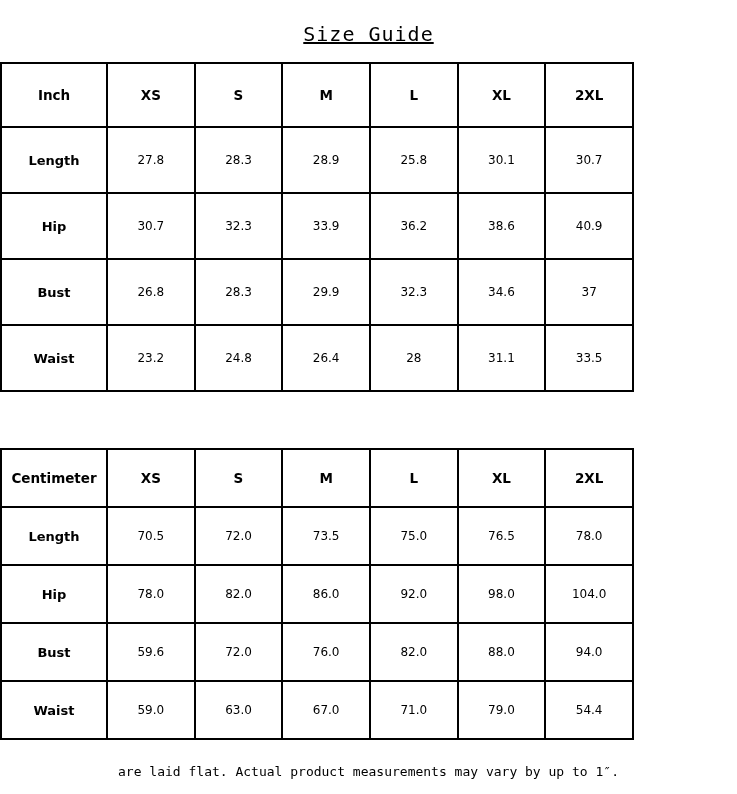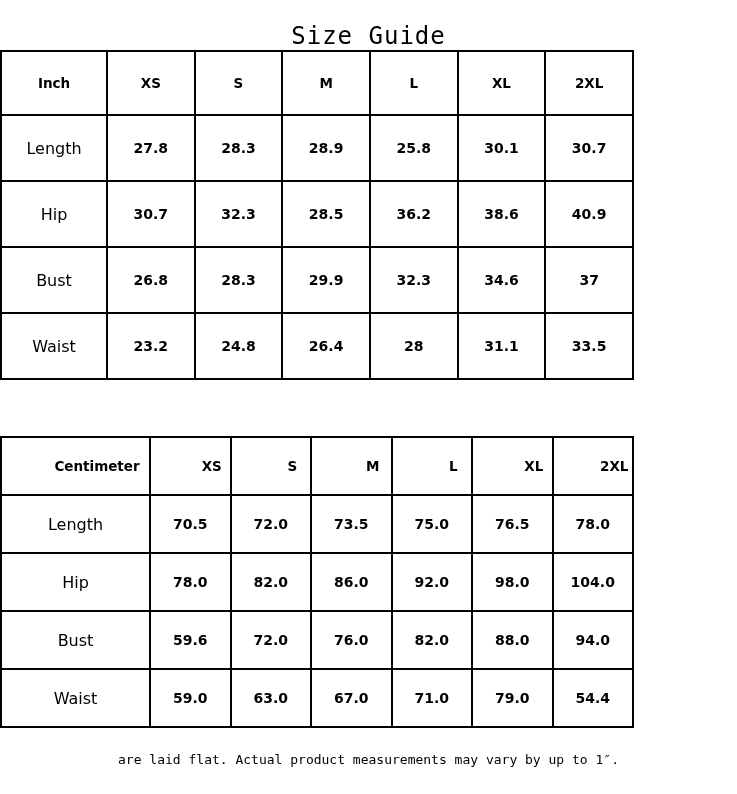--- a/index.html
+++ b/index.html
@@ -16,25 +16,26 @@
   }
   .page {
     position: relative;
     width: 737px;
     height: 794px;
     box-sizing: border-box;
   }
   .title {
     text-align: center;
     font-family: "DejaVu Sans Mono", monospace;
-    font-size: 24px;
+    font-size: 20px;
     letter-spacing: 1px;
     padding-top: 22px;
-    padding-bottom: 0;
+    padding-bottom: 16px;
     color: #000000;
+    text-decoration: underline;
   }
   table.size-table {
     border-collapse: collapse;
     width: 634px;
     table-layout: fixed;
     font-family: "DejaVu Sans", sans-serif;
   }
   table.size-table td, table.size-table th {
     border: 2px solid #000000;
     text-align: center;
@@ -42,36 +43,36 @@
     font-size: 13.5px;
     font-weight: bold;
     height: 64px;
     padding: 0;
   }
   table.size-table th.unit-cell {
     width: 104px;
   }
   table.size-table td.row-label {
     width: 104px;
+    font-weight: bold;
+    font-size: 13px;
+  }
+  table.size-table td.value {
     font-weight: normal;
-    font-size: 16px;
-  }
-  table.size-table td.value {
-    font-weight: bold;
-    font-size: 14px;
+    font-size: 12px;
     border-radius: 32px;
   }
   table.size-table thead th {
     font-weight: bold;
     font-size: 13.5px;
   }
   
   .table-1 thead th { height: 62px; }
   .table-1 tbody td { height: 64px; }
-  .table-2 thead th { height: 56px; padding-left: 43px; }
+  .table-2 thead th { height: 56px; }
   .table-2 tbody td { height: 56px; }
 
   .gap {
     height: 56px;
     width: 737px;
     background: #ffffff;
   }
   .footnote {
     text-align: center;
     font-family: "DejaVu Sans Mono", monospace;
@@ -108,21 +109,21 @@
         <td class="value">28.3</td>
         <td class="value">28.9</td>
         <td class="value">25.8</td>
         <td class="value">30.1</td>
         <td class="value">30.7</td>
       </tr>
       <tr>
         <td class="row-label">Hip</td>
         <td class="value">30.7</td>
         <td class="value">32.3</td>
-        <td class="value">28.5</td>
+        <td class="value">33.9</td>
         <td class="value">36.2</td>
         <td class="value">38.6</td>
         <td class="value">40.9</td>
       </tr>
       <tr>
         <td class="row-label">Bust</td>
         <td class="value">26.8</td>
         <td class="value">28.3</td>
         <td class="value">29.9</td>
         <td class="value">32.3</td>

